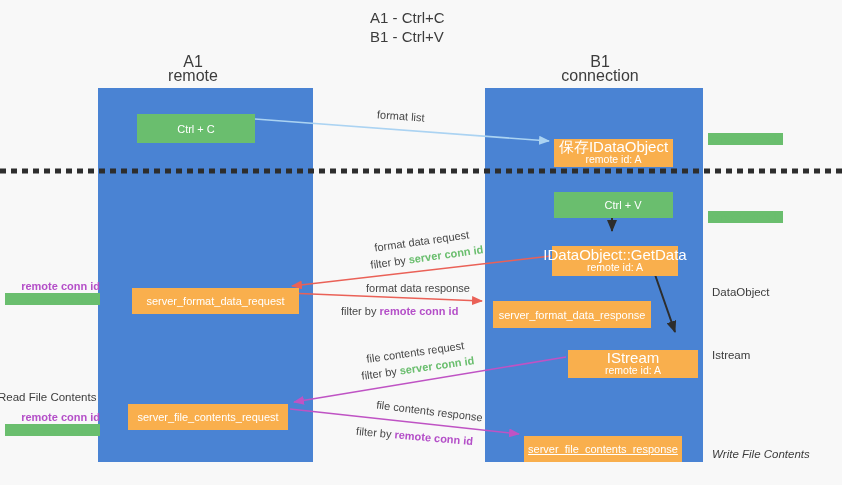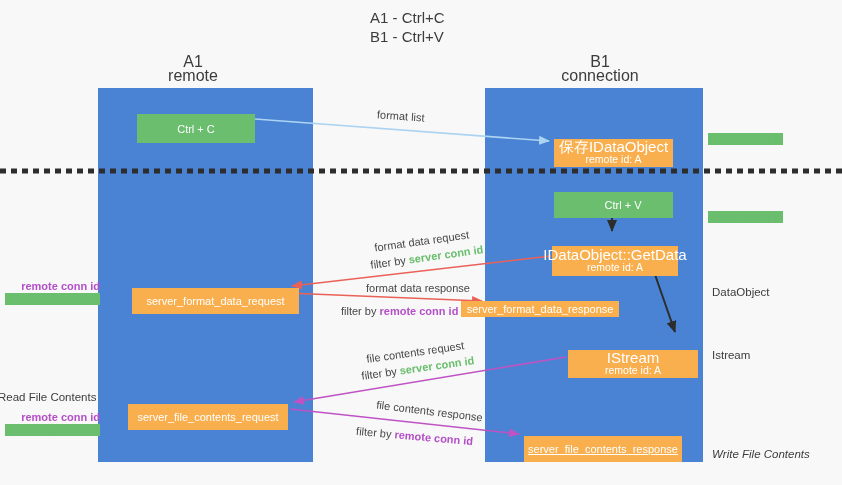--- a/index.html
+++ b/index.html
@@ -105,21 +105,21 @@
 
   <div class="node orange" style="left:552px;top:235px;width:126px;height:30px;">
     <div class="l1">IDataObject::GetData</div>
     <div class="l2">remote id: A</div>
   </div>
 
   <div class="node orange" style="left:132px;top:277px;width:167px;height:26px;">
     <div>server_format_data_request</div>
   </div>
 
-  <div class="node orange" style="left:461px;top:290px;width:158px;height:16px;">
+  <div class="node orange" style="left:493px;top:290px;width:158px;height:27px;">
     <div>server_format_data_response</div>
   </div>
 
   <div class="node orange" style="left:568px;top:339px;width:130px;height:28px;">
     <div class="l1">IStream</div>
     <div class="l2">remote id: A</div>
   </div>
 
   <div class="node orange" style="left:128px;top:393px;width:160px;height:26px;">
     <div>server_file_contents_request</div>

